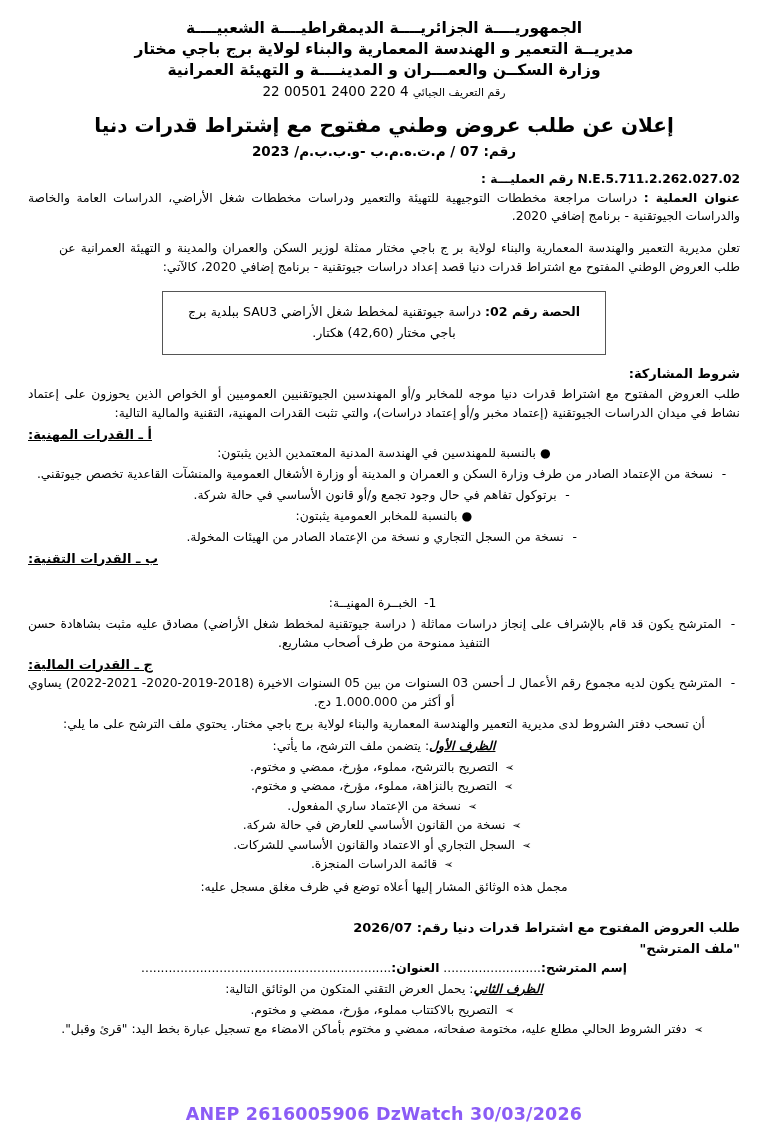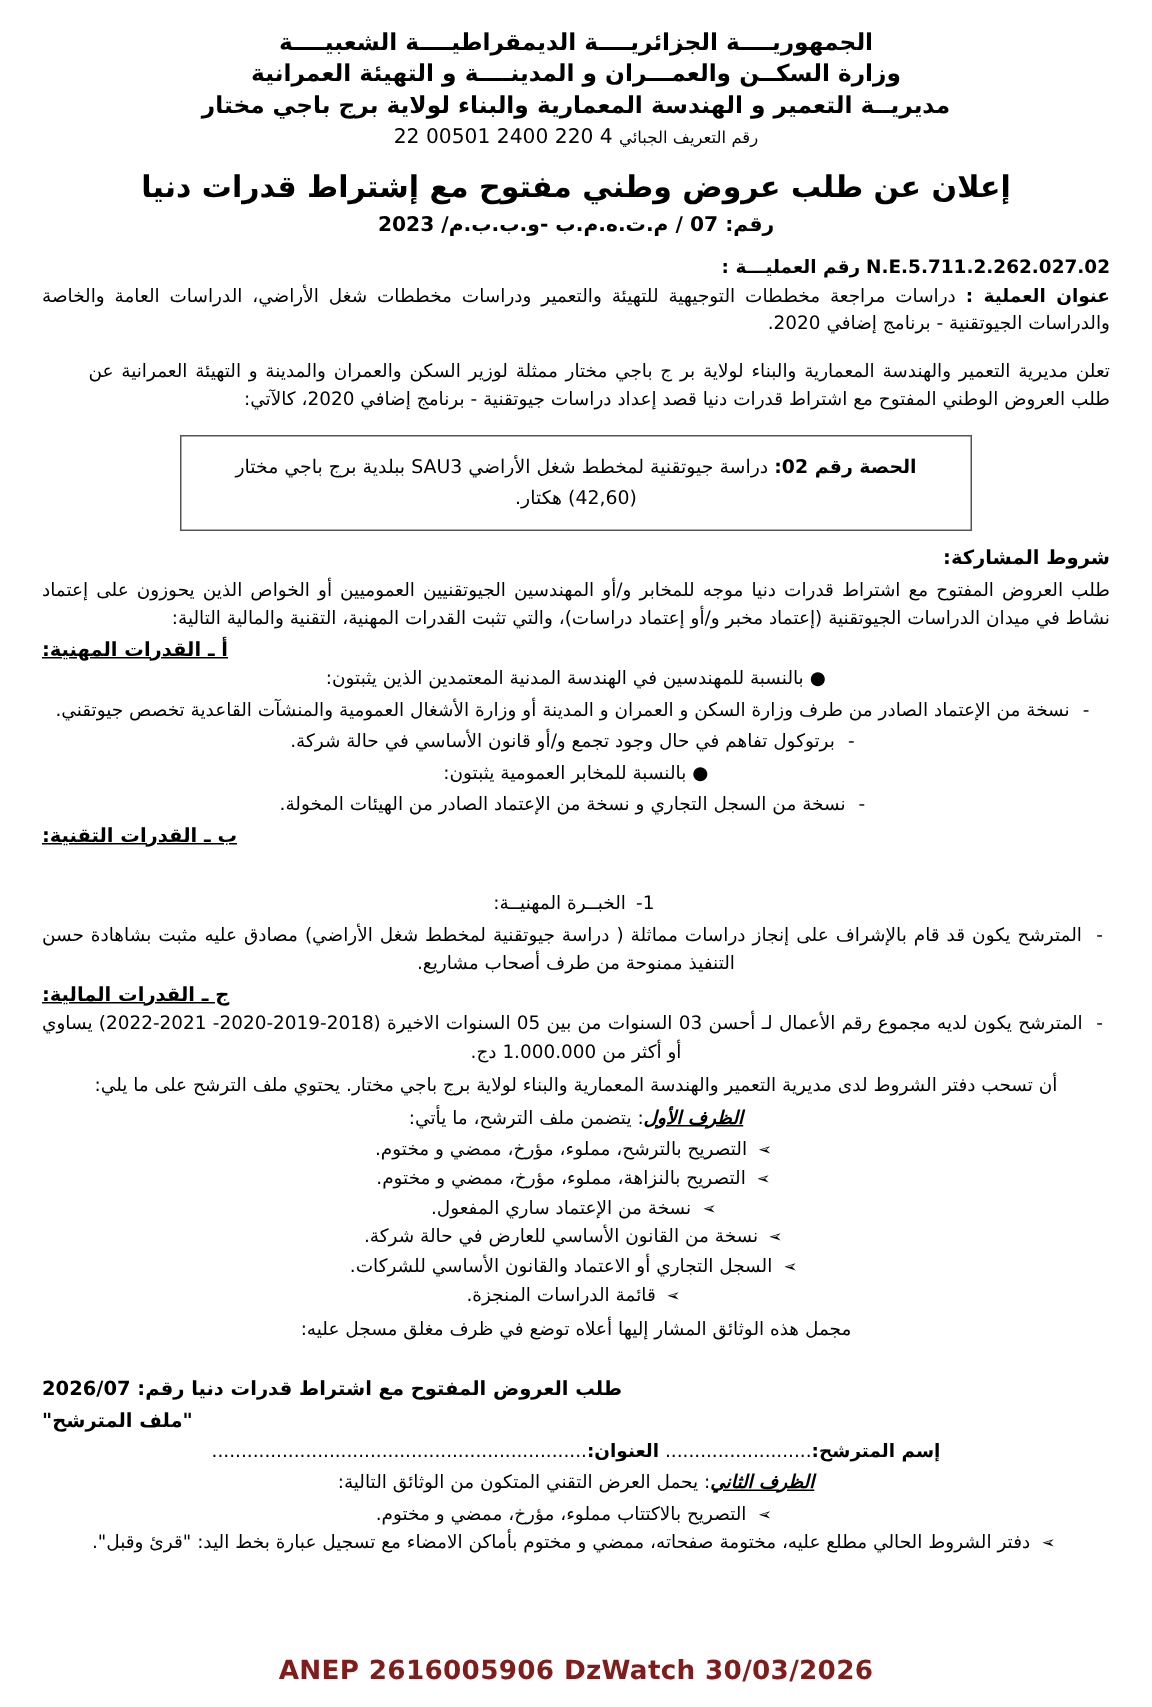--- a/index.html
+++ b/index.html
@@ -112,21 +112,21 @@
   }
 
   
   .lot-box-wrap {
     display: flex;
     justify-content: center;
     margin-top: 14px;
   }
   .lot-box {
     border: 1px solid #555555;
-    width: 528px;
+    width: 444px;
     box-sizing: border-box;
     padding: 9px 14px 11px 14px;
     direction: rtl;
     text-align: center;
     font-size: 12.6px;
     line-height: 21px;
   }
   .lot-box b { font-weight: bold; }
 
   
@@ -223,21 +223,21 @@
 
   .italic-u {
     font-style: italic;
     font-weight: bold;
     text-decoration: underline;
   }
   .bold { font-weight: bold; }
 
   .center-block {
     direction: rtl;
-    text-align: left;
+    text-align: right;
     font-size: 13px;
     font-weight: bold;
     line-height: 21px;
   }
   .dots-line {
     direction: rtl;
     text-align: center;
     font-size: 12.3px;
     line-height: 18px;
   }
@@ -259,22 +259,22 @@
   }
   .gap-l { height: 20px; }
 </style>
 </head>
 <body>
 
 <div class="page">
 
   <div class="masthead">
     <div class="mh-line">الجمهوريــــة الجزائريــــة الديمقراطيــــة الشعبيــــة</div>
+    <div class="mh-line">مديريــة التعمير و الهندسة المعمارية والبناء لولاية برج باجي مختار</div>
     <div class="mh-line">وزارة السكــن والعمـــران و المدينــــة و التهيئة العمرانية</div>
-    <div class="mh-line">مديريــة التعمير و الهندسة المعمارية والبناء لولاية برج باجي مختار</div>
     <div class="fiscal-line">
       <span class="fiscal-label">رقم التعريف الجبائي</span>
       <span class="fiscal-num">22  00501 2400 220 4</span>
     </div>
   </div>
 
   <div class="main-title">إعلان عن طلب عروض وطني مفتوح مع إشتراط قدرات دنيا</div>
   <div class="sub-title">رقم: 07 / م.ت.ه.م.ب -و.ب.ب.م/ 2023</div>
 
   <div class="ref-block">
@@ -409,15 +409,15 @@
     <li>
       <span class="arw">➢</span>
       <span>التصريح بالاكتتاب مملوء، مؤرخ، ممضي و مختوم.</span>
     </li>
     <li>
       <span class="arw">➢</span>
       <span>دفتر الشروط الحالي مطلع عليه، مختومة صفحاته، ممضي و مختوم بأماكن الامضاء مع تسجيل عبارة بخط اليد: "قرئ وقبل".</span>
     </li>
   </ul>
 
-  <div class="footer" style="color: #7f1d1d;">ANEP 2616005906 DzWatch 30/03/2026</div>
+  <div class="footer" style="color: #8b5cf6;">ANEP 2616005906 DzWatch 30/03/2026</div>
 
 </div>
 
 </body></html>

